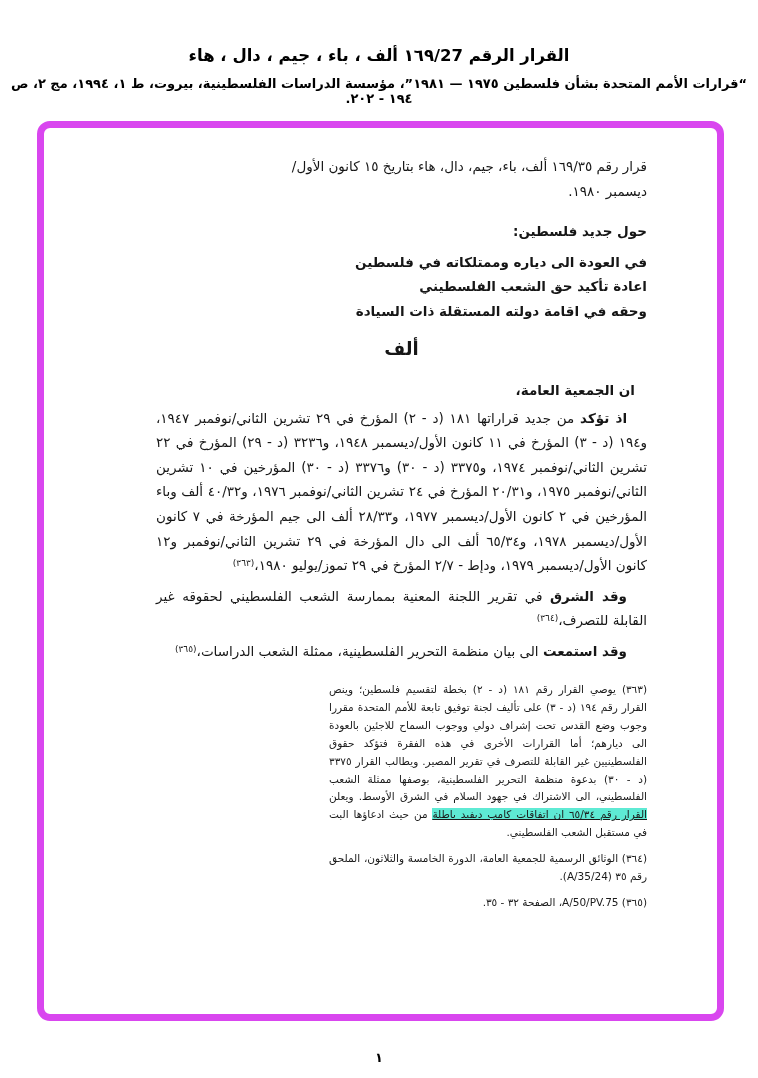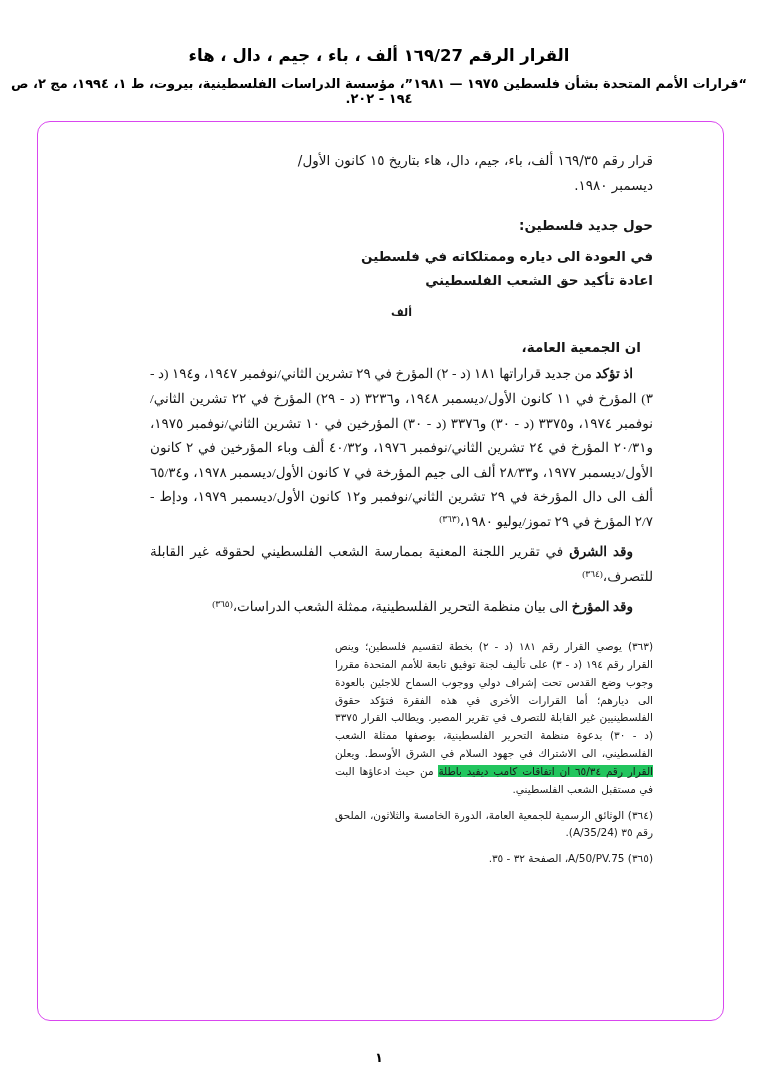--- a/index.html
+++ b/index.html
@@ -35,21 +35,21 @@
     font-weight: 700;
     color: #000;
   }
   .green-box {
     position: absolute;
     left: 37px;
     top: 121px;
     width: 687px;
     height: 900px;
     box-sizing: border-box;
-    border: 1px solid #d946ef;
+    border: 7px solid #d946ef;
     border-radius: 13px;
     overflow: hidden;
     background: #ffffff;
     padding-left: 42px;
   }
   .doc-body {
     direction: rtl;
     padding: 26px 70px 0 70px;
     font-size: 13.5px;
     line-height: 1.82;
@@ -66,32 +66,31 @@
   }
   .subtitle {
     margin: 0 0 6px 0;
   }
   .subtitle-line {
     font-weight: 700;
   }
   .section-letter {
     text-align: center;
     font-weight: 700;
-    font-size: 11px;
+    font-size: 18px;
     margin: 10px 0 12px 0;
   }
   .assembly {
     margin: 0 12px 3px 0;
     font-weight: 700;
   }
   .para {
     margin: 0 0 6px 0;
     text-align: justify;
     text-indent: 20px;
-    font-family: Liberation Serif, serif;
   }
   .lead {
     font-weight: 700;
   }
   .fn-ref {
     font-size: 9px;
     position: relative;
     top: -4px;
   }
   .footnotes {
@@ -99,21 +98,22 @@
     width: 318px; 
   }
   .footnote {
     font-size: 10.5px;
     line-height: 1.7;
     text-align: justify;
     margin: 0 0 8px 0;
     color: #1a1a1a;
   }
   .hl {
-    background: #22c55e;
+    background: #5eead4;
+    text-decoration: underline;
   }
   .page-number {
     position: absolute;
     top: 1050px;
     left: 0;
     right: 0;
     text-align: center;
     font-size: 13px;
     font-weight: 700;
     color: #000;
@@ -132,31 +132,32 @@
   <section class="green-box">
     <div class="doc-body">
 
       <p class="opening">قرار رقم ١٦٩/٣٥ ألف، باء، جيم، دال، هاء بتاريخ ١٥ كانون الأول/ديسمبر ١٩٨٠.</p>
 
       <p class="subject">حول جديد فلسطين:</p>
 
       <div class="subtitle">
         <div class="subtitle-line">في العودة الى دياره وممتلكاته في فلسطين</div>
         <div class="subtitle-line">اعادة تأكيد حق الشعب الفلسطيني</div>
+        <div class="subtitle-line">وحقه في اقامة دولته المستقلة ذات السيادة</div>
       </div>
 
       <div class="section-letter">ألف</div>
 
       <p class="assembly"><span class="lead">ان الجمعية العامة</span><span>،</span></p>
 
       <p class="para"><span class="lead">اذ تؤكد</span><span> من جديد قراراتها ١٨١ (د - ٢) المؤرخ في ٢٩ تشرين الثاني/نوفمبر ١٩٤٧، و١٩٤ (د - ٣) المؤرخ في ١١ كانون الأول/ديسمبر ١٩٤٨، و٣٢٣٦ (د - ٢٩) المؤرخ في ٢٢ تشرين الثاني/نوفمبر ١٩٧٤، و٣٣٧٥ (د - ٣٠) و٣٣٧٦ (د - ٣٠) المؤرخين في ١٠ تشرين الثاني/نوفمبر ١٩٧٥، و٢٠/٣١ المؤرخ في ٢٤ تشرين الثاني/نوفمبر ١٩٧٦، و٤٠/٣٢ ألف وباء المؤرخين في ٢ كانون الأول/ديسمبر ١٩٧٧، و٢٨/٣٣ ألف الى جيم المؤرخة في ٧ كانون الأول/ديسمبر ١٩٧٨، و٦٥/٣٤ ألف الى دال المؤرخة في ٢٩ تشرين الثاني/نوفمبر و١٢ كانون الأول/ديسمبر ١٩٧٩، ودإط - ٢/٧ المؤرخ في ٢٩ تموز/يوليو ١٩٨٠،</span><span class="fn-ref">(٣٦٣)</span></p>
 
       <p class="para"><span class="lead">وقد الشرق</span><span> في تقرير اللجنة المعنية بممارسة الشعب الفلسطيني لحقوقه غير القابلة للتصرف،</span><span class="fn-ref">(٣٦٤)</span></p>
 
-      <p class="para"><span class="lead">وقد المؤرخ</span><span> الى بيان منظمة التحرير الفلسطينية، ممثلة الشعب الدراسات،</span><span class="fn-ref">(٣٦٥)</span></p>
+      <p class="para"><span class="lead">وقد استمعت</span><span> الى بيان منظمة التحرير الفلسطينية، ممثلة الشعب الدراسات،</span><span class="fn-ref">(٣٦٥)</span></p>
 
       <div class="footnotes">
 
         <p class="footnote"><span class="fn-num">(٣٦٣)</span><span> يوصي القرار رقم ١٨١ (د - ٢) بخطة لتقسيم فلسطين؛ وينص القرار رقم ١٩٤ (د - ٣) على تأليف لجنة توفيق تابعة للأمم المتحدة مقررا وجوب وضع القدس تحت إشراف دولي ووجوب السماح للاجئين بالعودة الى ديارهم؛ أما القرارات الأخرى في هذه الفقرة فتؤكد حقوق الفلسطينيين غير القابلة للتصرف في تقرير المصير. ويطالب القرار ٣٣٧٥ (د - ٣٠) بدعوة منظمة التحرير الفلسطينية، بوصفها ممثلة الشعب الفلسطيني، الى الاشتراك في جهود السلام في الشرق الأوسط. ويعلن </span><span class="hl">القرار رقم ٦٥/٣٤ ان اتفاقات كامب ديفيد باطلة</span><span> من حيث ادعاؤها البت في مستقبل الشعب الفلسطيني.</span></p>
 
         <p class="footnote"><span class="fn-num">(٣٦٤)</span><span> الوثائق الرسمية للجمعية العامة، الدورة الخامسة والثلاثون، الملحق رقم ٣٥ (A/35/24).</span></p>
 
         <p class="footnote"><span class="fn-num">(٣٦٥)</span><span> A/50/PV.75، الصفحة ٣٢ - ٣٥.</span></p>
 
       </div>

